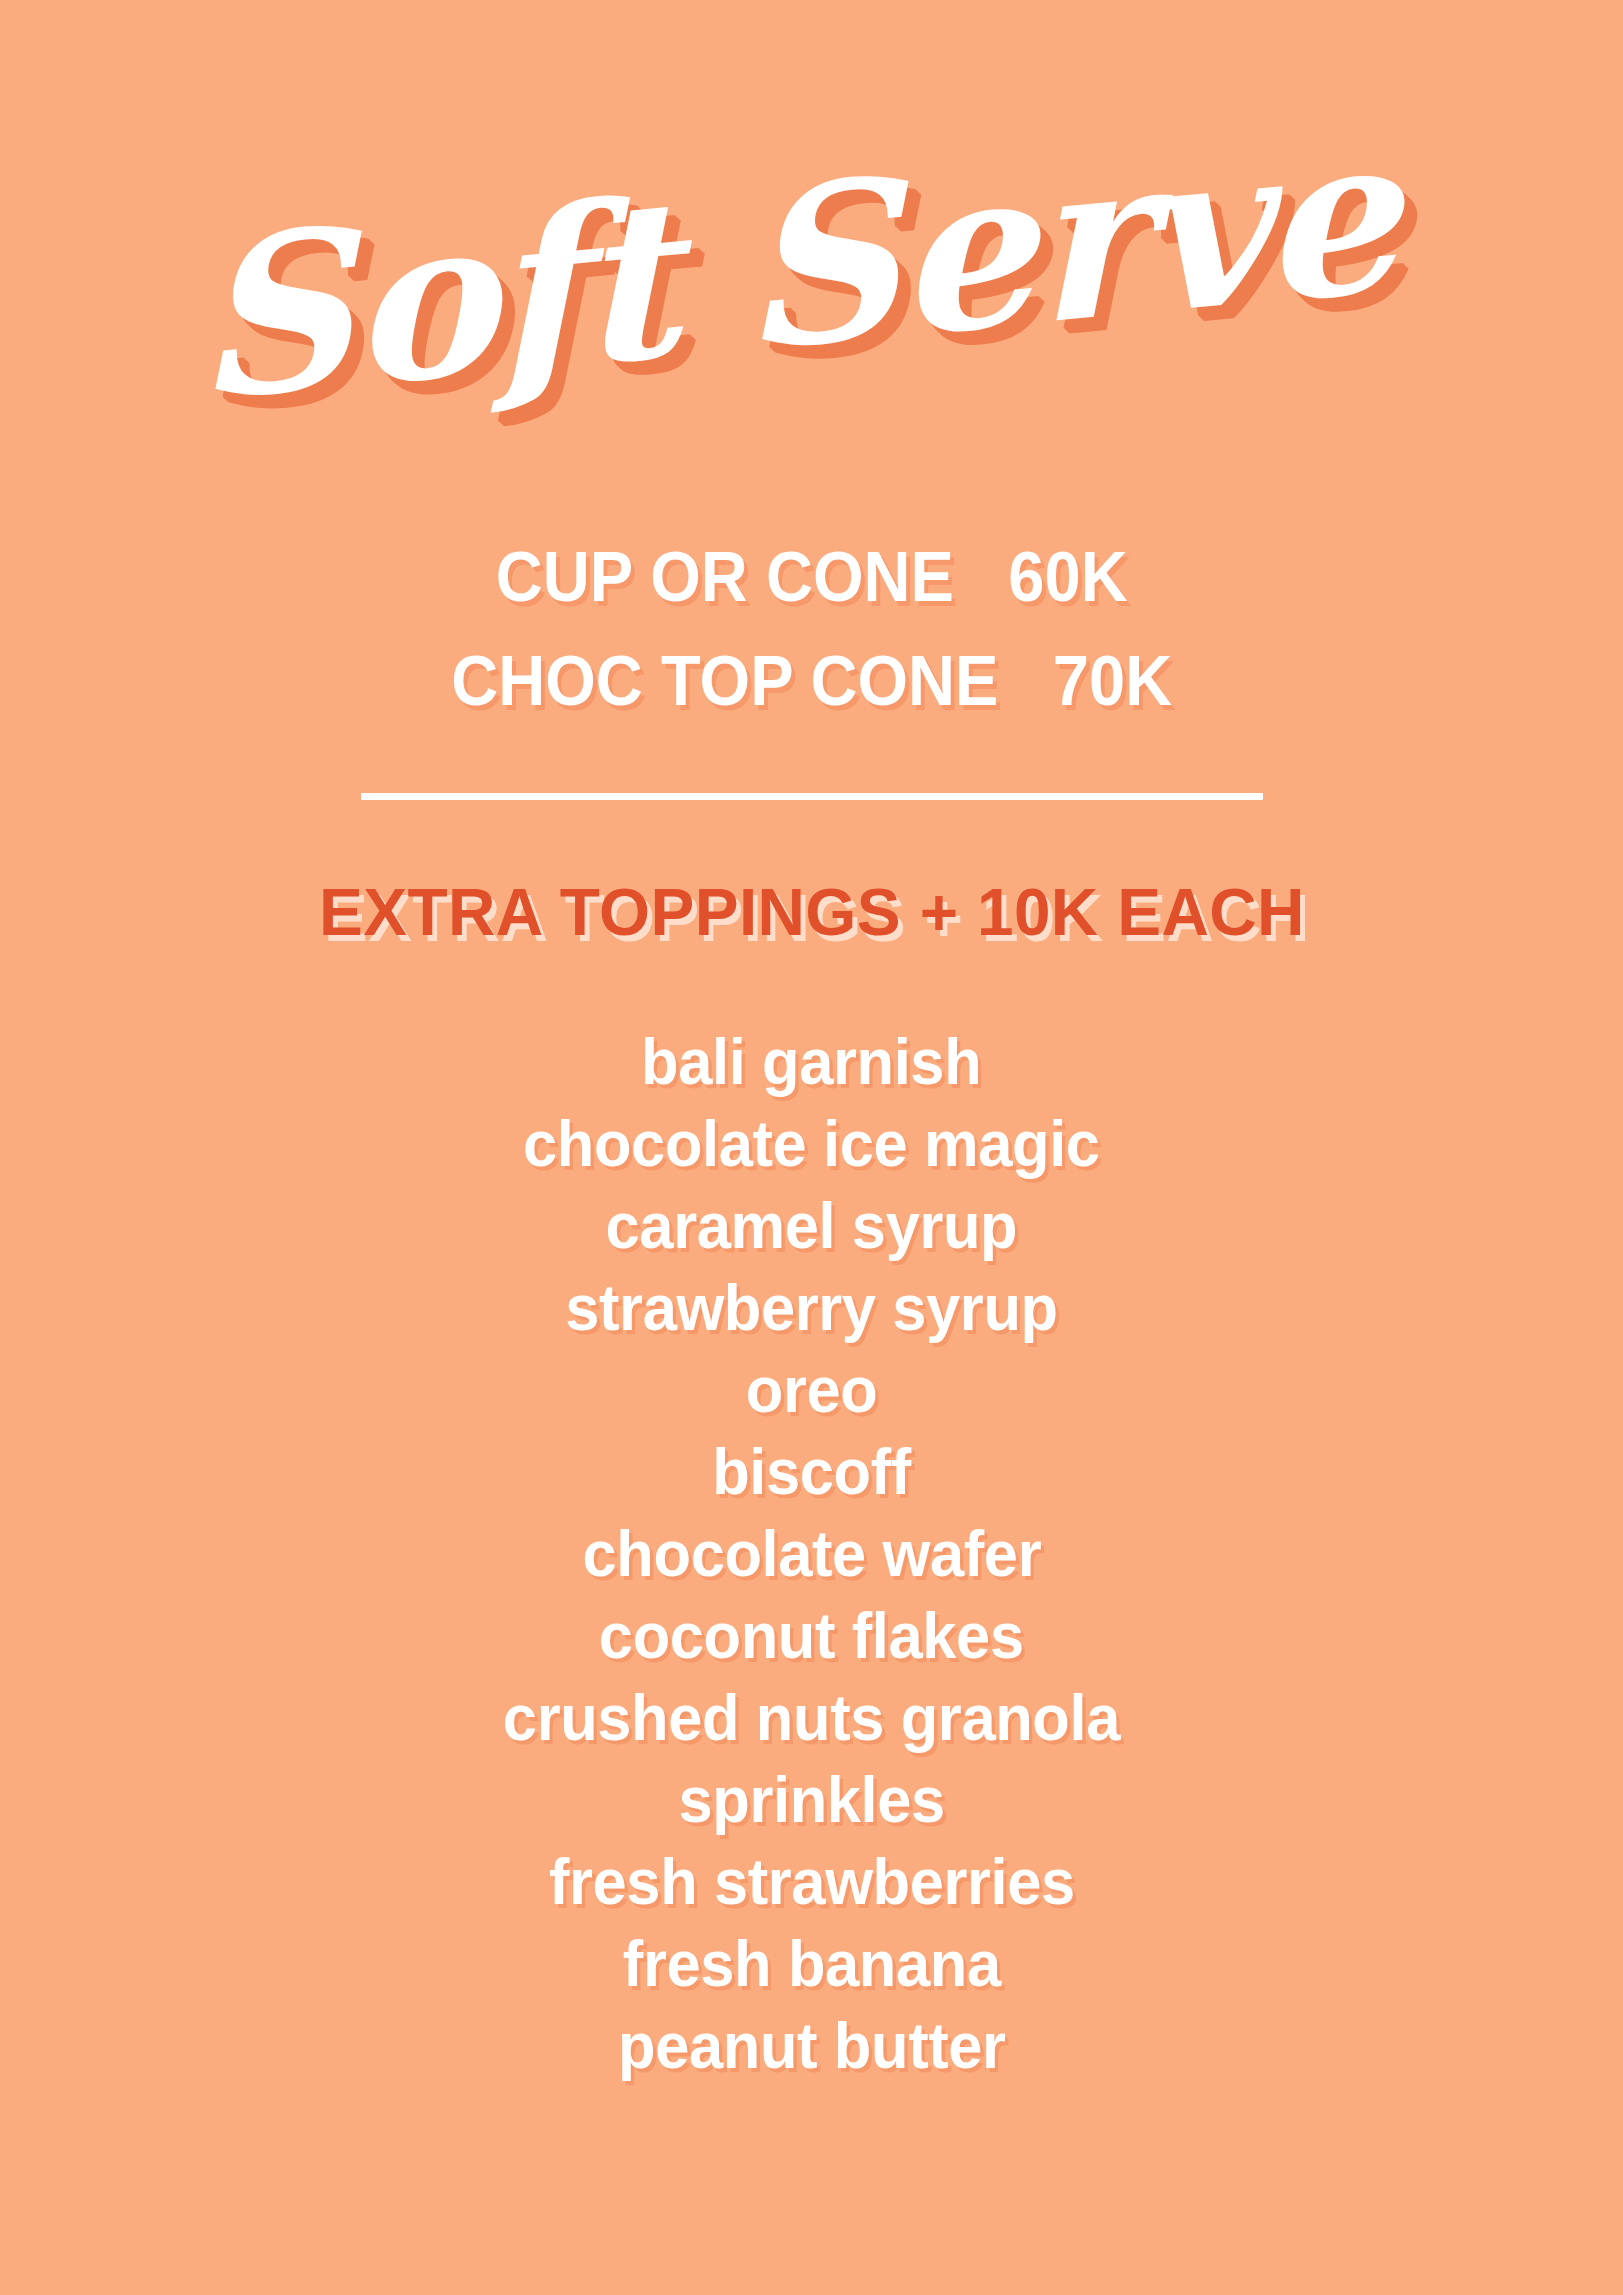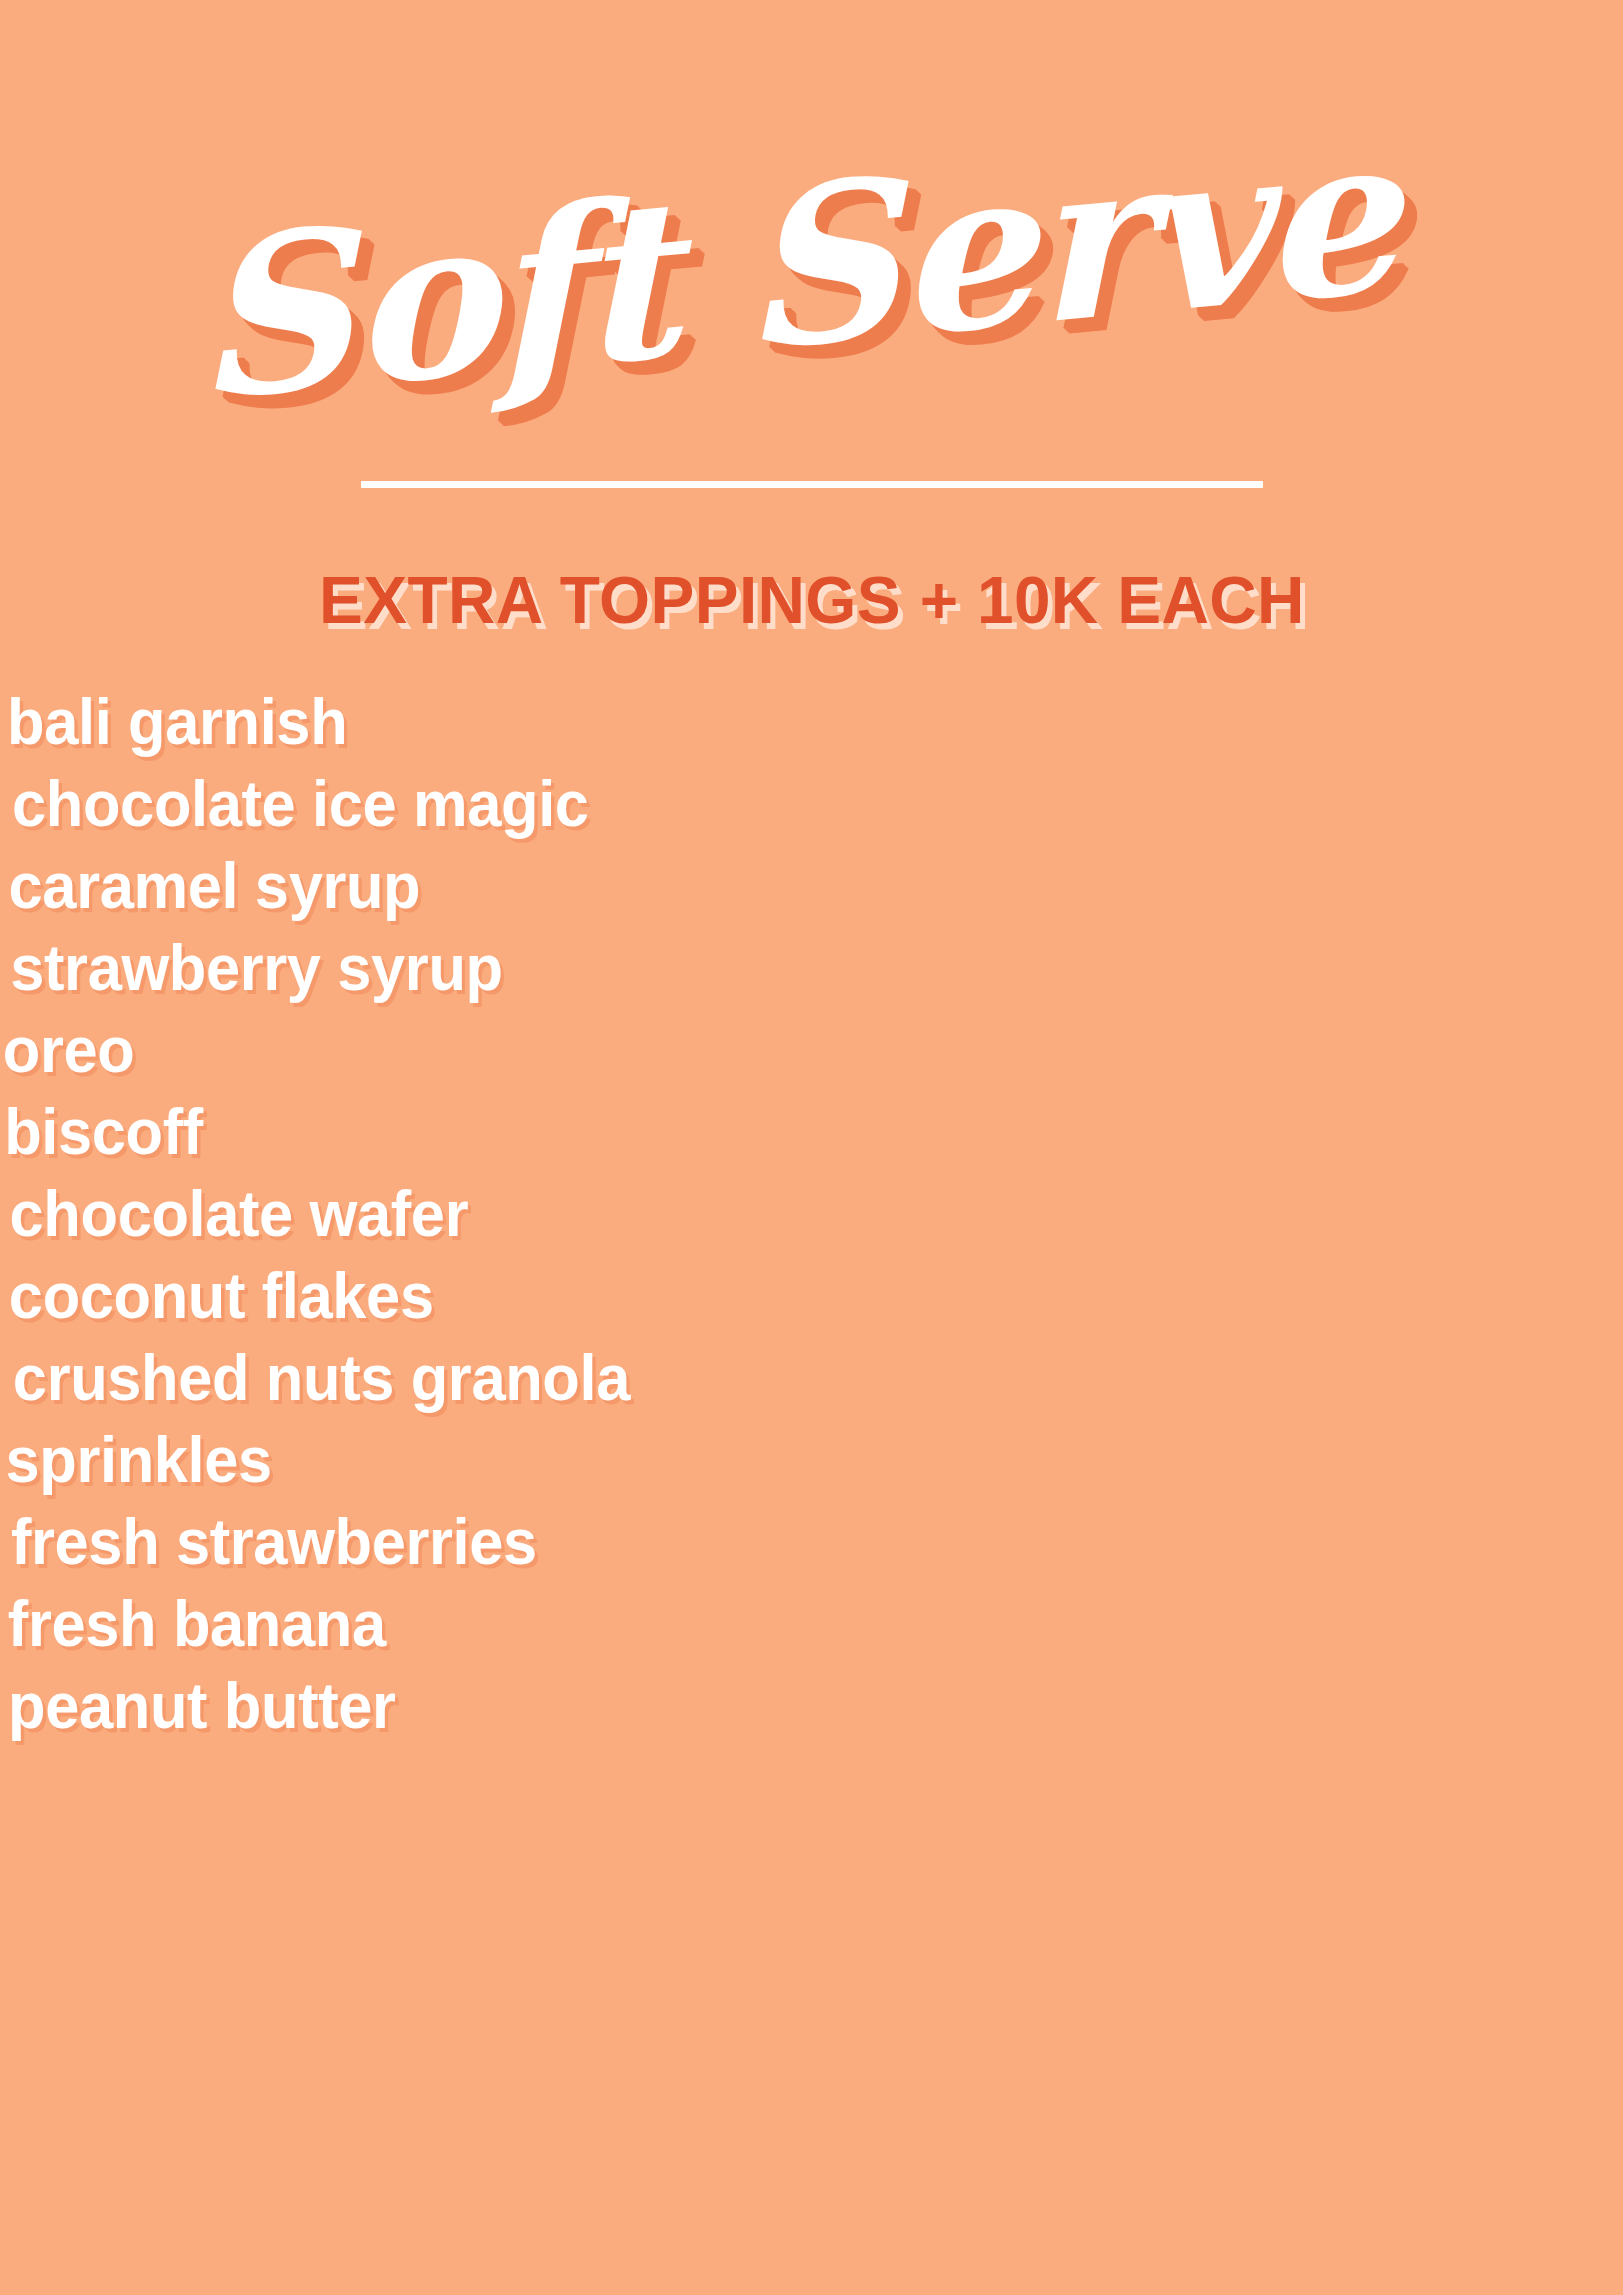--- a/index.html
+++ b/index.html
@@ -103,25 +103,25 @@
     line-height: 1;
     color: #E0502A;
     letter-spacing: 0.4px;
     white-space: pre;
     text-shadow: 5px 5.8px 0 rgba(255, 241, 232, 0.72);
     transform: scaleX(0.98);
   }
 
   
   .toppings-list {
-    margin-top: 48px;
+    margin-top: 76px;
     width: 100%;
     display: flex;
     flex-direction: column;
-    align-items: flex-start;
+    align-items: center;
   }
 
   .topping {
     font-family: "Liberation Sans", sans-serif;
     font-weight: bold;
     font-size: 64px;
     line-height: 82px;
     color: #FFFFFF;
     letter-spacing: -0.4px;
     white-space: pre;
@@ -131,20 +131,24 @@
 </style>
 </head>
 <body>
 
 <div class="poster">
 
   <div class="title-wrap">
     <div class="title">Soft Serve</div>
   </div>
 
+  <div class="prices">
+    <div class="price-line">CUP OR CONE   60K</div>
+    <div class="price-line">CHOC TOP CONE   70K</div>
+  </div>
 
   <div class="divider-wrap">
     <div class="divider"></div>
   </div>
 
   <div class="toppings-heading">EXTRA TOPPINGS + 10K EACH</div>
 
   <div class="toppings-list">
     <div class="topping">bali garnish</div>
     <div class="topping">chocolate ice magic</div>

